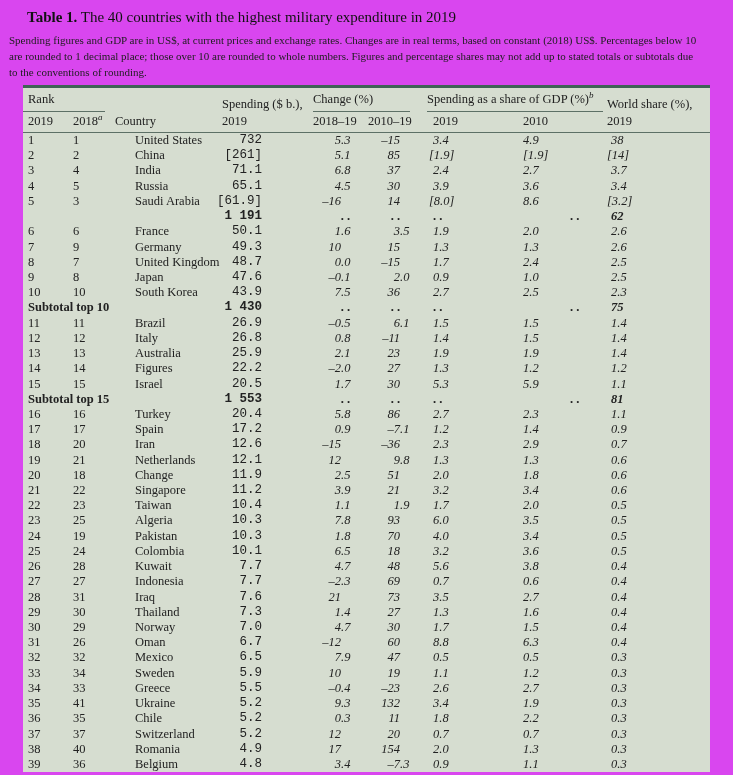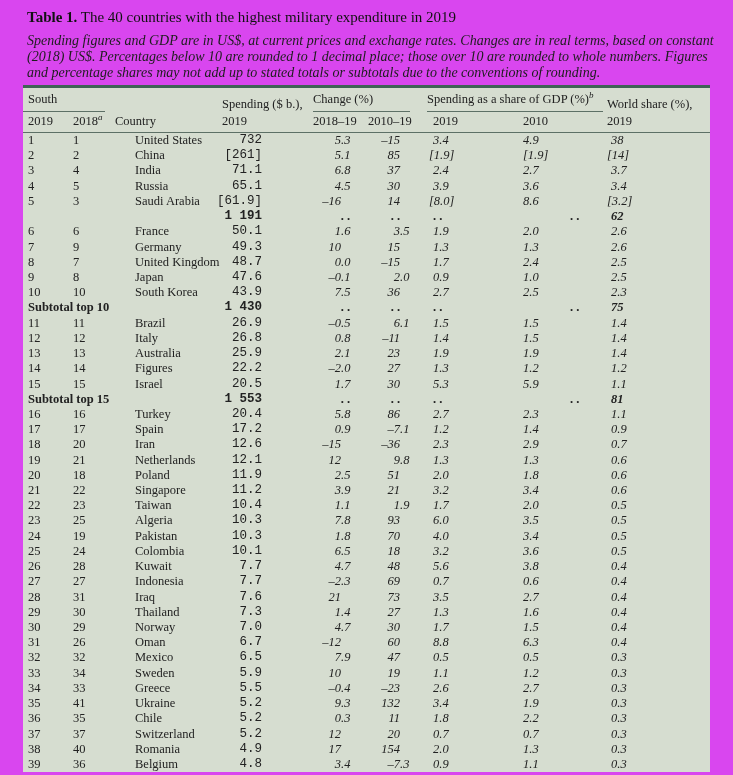--- a/index.html
+++ b/index.html
@@ -1,20 +1,20 @@
 <!DOCTYPE html>
 <html><head>
 <meta charset="utf-8">
 <style>
   html,body{margin:0;padding:0;background:#ffffff;}
   #page{position:relative;width:733px;height:775px;background:#d946ef;overflow:hidden;
         font-family:"Liberation Serif","DejaVu Serif",serif;color:#222;}
   .title{position:absolute;left:27px;top:9px;font-size:15px;color:#111;}
   .title b{font-weight:bold;}
-  .notes{position:absolute;left:27px;top:33px;width:693px;font-size:14px;line-height:15.8px;color:#1d1d1d;font-style:italic;}
+  .notes{position:absolute;left:9px;top:33px;width:693px;font-size:11px;line-height:15.8px;color:#1d1d1d;}
   
   .tbl{position:absolute;left:23px;top:85px;width:687px;height:687px;background:#d6ddd0;}
   .rule-top{position:absolute;left:0;top:0;width:100%;height:3px;background:#3f6257;}
   .rule{position:absolute;height:1px;background:#5d7066;}
   .hlab{position:absolute;font-size:12.5px;white-space:nowrap;color:#222;}
   sup.fn{font-size:9px;font-style:italic;vertical-align:super;line-height:0;}
   .tbody{position:absolute;left:0;top:48px;width:100%;height:639px;display:flex;flex-direction:column;}
   .row{position:relative;flex:1;}
   .cell{position:absolute;top:0;height:100%;line-height:15.3px;font-size:12.5px;white-space:nowrap;color:#222;}
   .c-r1{left:5px;width:40px;}
@@ -45,21 +45,21 @@
 
 <div id="page">
 
   <div class="title"><b>Table 1.</b> <span>The 40 countries with the highest military expenditure in 2019</span></div>
 
   <div class="notes">Spending figures and GDP are in US$, at current prices and exchange rates. Changes are in real terms, based on constant (2018) US$. Percentages below 10 are rounded to 1 decimal place; those over 10 are rounded to whole numbers. Figures and percentage shares may not add up to stated totals or subtotals due to the conventions of rounding.</div>
 
   <div class="tbl">
     <div class="rule-top"></div>
 
-    <span class="hlab" style="left:5px;top:7px;">South</span>
+    <span class="hlab" style="left:5px;top:7px;">Rank</span>
     <span class="hlab" style="left:199px;top:12px;">Spending ($ b.),</span>
     <span class="hlab" style="left:290px;top:7px;">Change (%)</span>
     <span class="hlab" style="left:404px;top:7px;"><span>Spending as a share of GDP (%)</span><sup class="fn">b</sup></span>
     <span class="hlab" style="left:584px;top:12px;">World share (%),</span>
 
     <div class="rule" style="left:0;top:26px;width:82px;"></div>
     <div class="rule" style="left:290px;top:26px;width:97px;"></div>
     <div class="rule" style="left:404px;top:26px;width:176px;"></div>
 
     <span class="hlab" style="left:5px;top:29px;">2019</span>
@@ -420,21 +420,21 @@
             <span class="ip">9</span>
             <span class="fp">.8</span>
           </span>
           <span class="cell c-g1">1.3</span>
           <span class="cell c-g2">1.3</span>
           <span class="cell c-ws">0.6</span>
         </div>
         <div class="row">
           <span class="cell c-r1">20</span>
           <span class="cell c-r2">18</span>
-          <span class="cell c-country">Poland</span>
+          <span class="cell c-country">Change</span>
           <span class="cell c-spend">11.9</span>
           <span class="cell c-c1">
             <span class="ip">2</span>
             <span class="fp">.5</span>
           </span>
           <span class="cell c-c2">
             <span class="ip">51</span>
             <span class="fp"></span>
           </span>
           <span class="cell c-g1">2.0</span>

